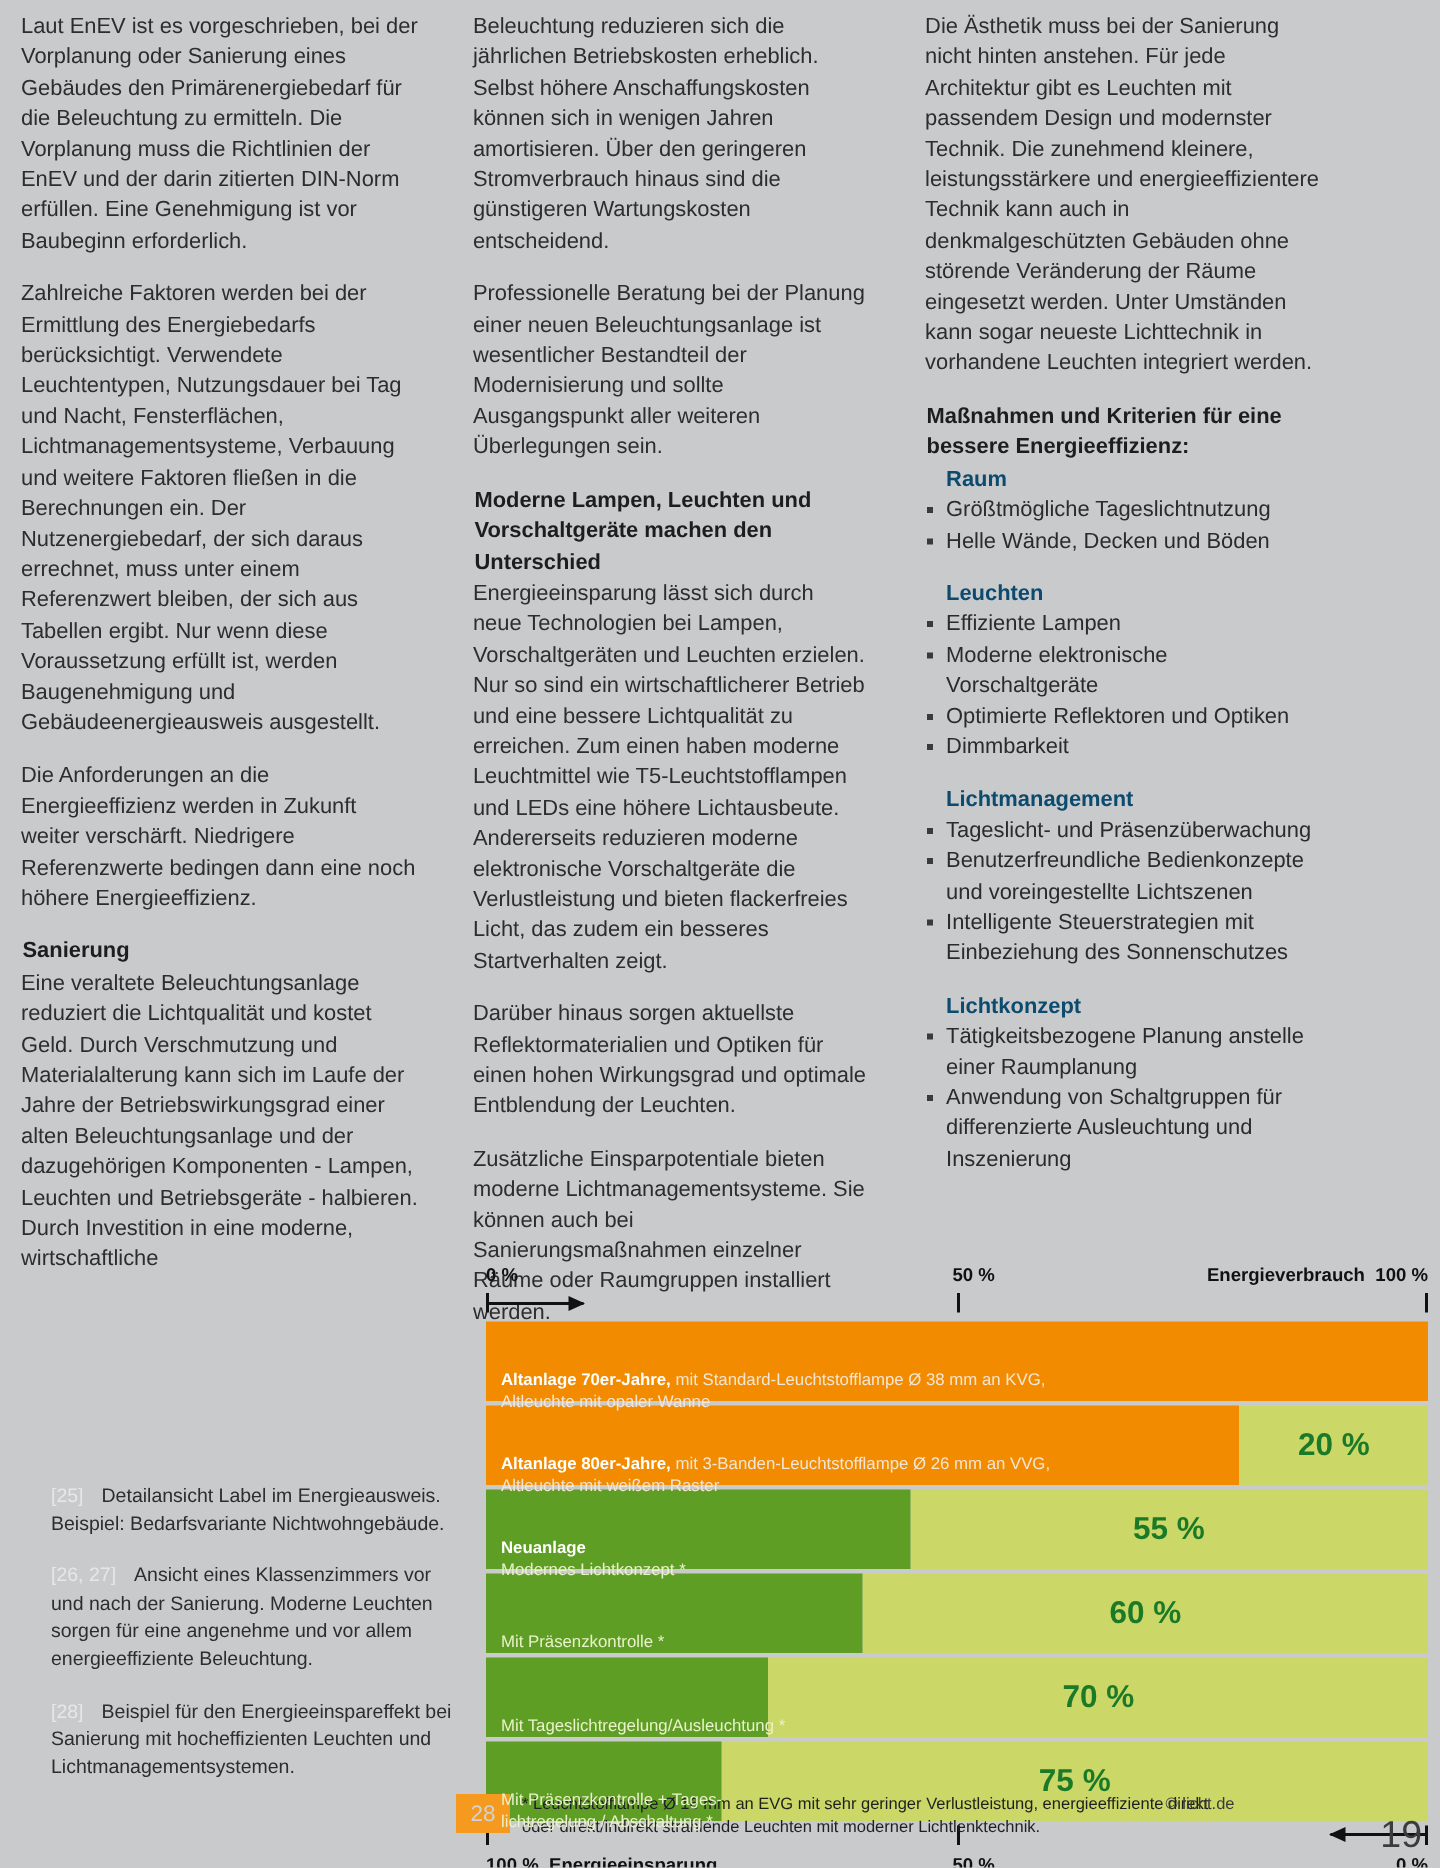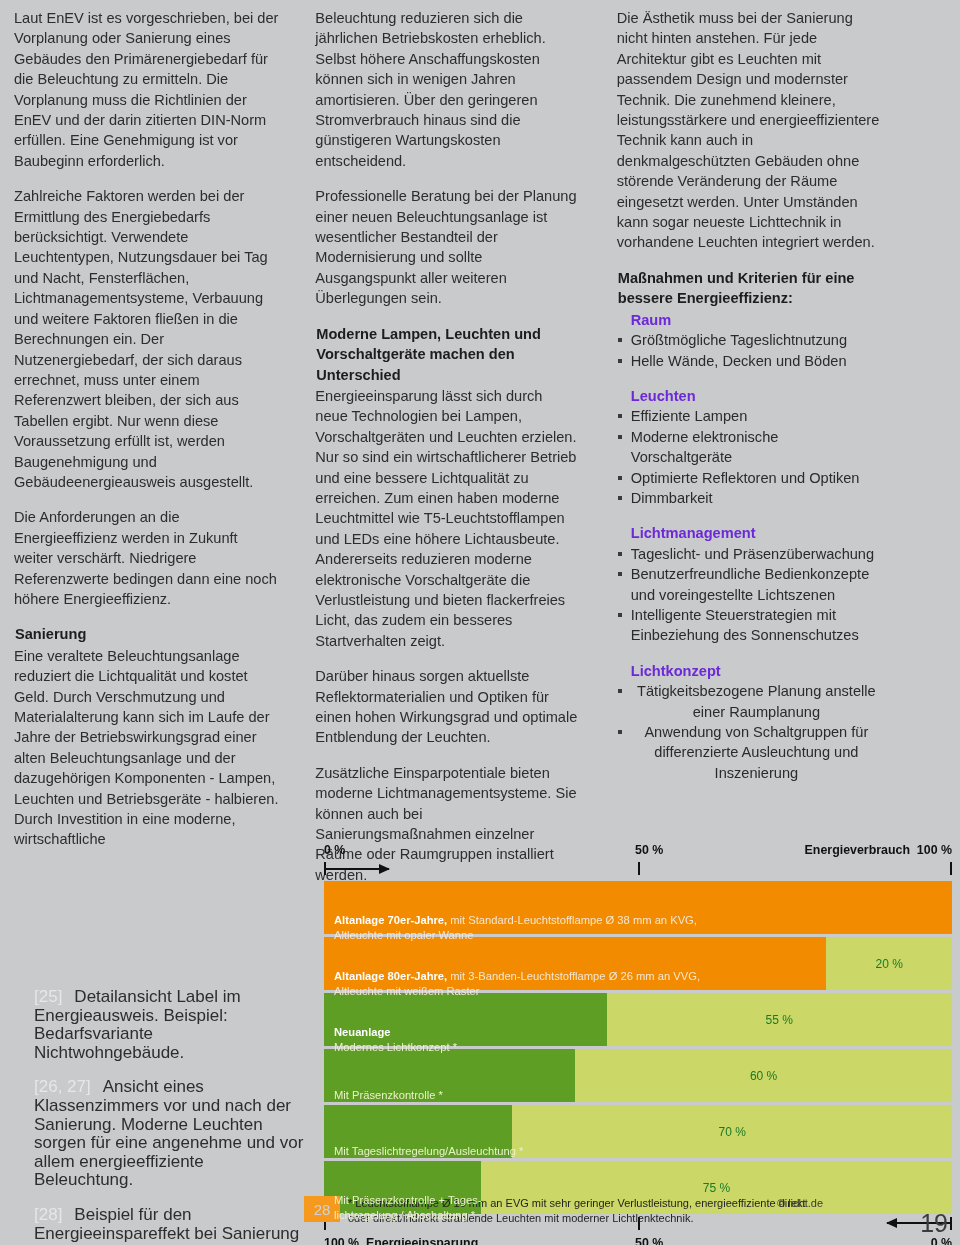--- a/index.html
+++ b/index.html
@@ -35,44 +35,44 @@
   .subhead{
     font-weight:bold;
     font-size:14.6px;
     line-height:20.4px;
     color:#1d1d1d;
     margin:1px;
   }
 
   
   .grouphead{
-    font-weight:bold;font-size:14.6px;line-height:20.4px;color:#6d28d9;
+    font-weight:bold;font-size:14.6px;line-height:20.4px;color:#0c4a6e;
     margin:0 0 0 14px;
   }
   ul.bul{list-style:none;margin:0 0 15px 0;padding:0;}
-  ul.bul.last{margin-bottom:0;text-align:center;}
+  ul.bul.last{margin-bottom:0;}
   ul.bul li{
     position:relative;
     padding-left:14px;
     font-size:14.6px;line-height:20.4px;
     margin:0;
   }
   ul.bul li .bsq{
     position:absolute;left:1px;top:8px;
     width:4px;height:4px;background:#3a3a3a;display:block;
   }
 
   
   .captions{
     position:absolute;left:0;top:988px;width:320px;
     padding:0 14px 0 34px;box-sizing:border-box;
   }
   .captions p{
     margin:0 0 16px 0;
-    font-size:17px;line-height:18.6px;color:#2d2d2d;
+    font-size:13px;line-height:18.6px;color:#2d2d2d;
   }
   .captions p:last-child{margin-bottom:10px;}
   .refnum{color:#e6e7e8;}
   .refgap{display:inline-block;width:12px;}
 
   
   .chart{
     position:absolute;left:324px;top:843px;width:628px;
   }
   .axis-top{position:relative;height:38px;}
@@ -112,21 +112,21 @@
     font-size:11.2px;line-height:15px;color:#f4e6d5;
     z-index:3;
     max-width:86%;
     margin-top:40px;
   }
   .rowlabel .strong{font-weight:bold;color:#ffffff;}
   .rowlabel.greenlab{color:#e9f2c9;}
   .rowlabel.greenlab .strong{color:#ffffff;}
   .pct{
     position:absolute;top:0;bottom:0;display:flex;align-items:center;
-    font-size:12px;font-weight:normal;color:#1a7a27;z-index:4;
+    font-size:21px;font-weight:bold;color:#1a7a27;z-index:4;
   }
 
   .axis-bot{position:relative;height:44px;margin-top:2px;}
   .axis-bot .tickb{position:absolute;top:0;width:2px;height:13px;background:#111;}
   .axis-bot .tickb.b0{left:0;}
   .axis-bot .tickb.b50{left:50%;}
   .axis-bot .tickb.b100{right:0;}
   .axis-bot .lab{
     position:absolute;top:19px;font-size:12.4px;font-weight:bold;color:#111;white-space:nowrap;
   }

